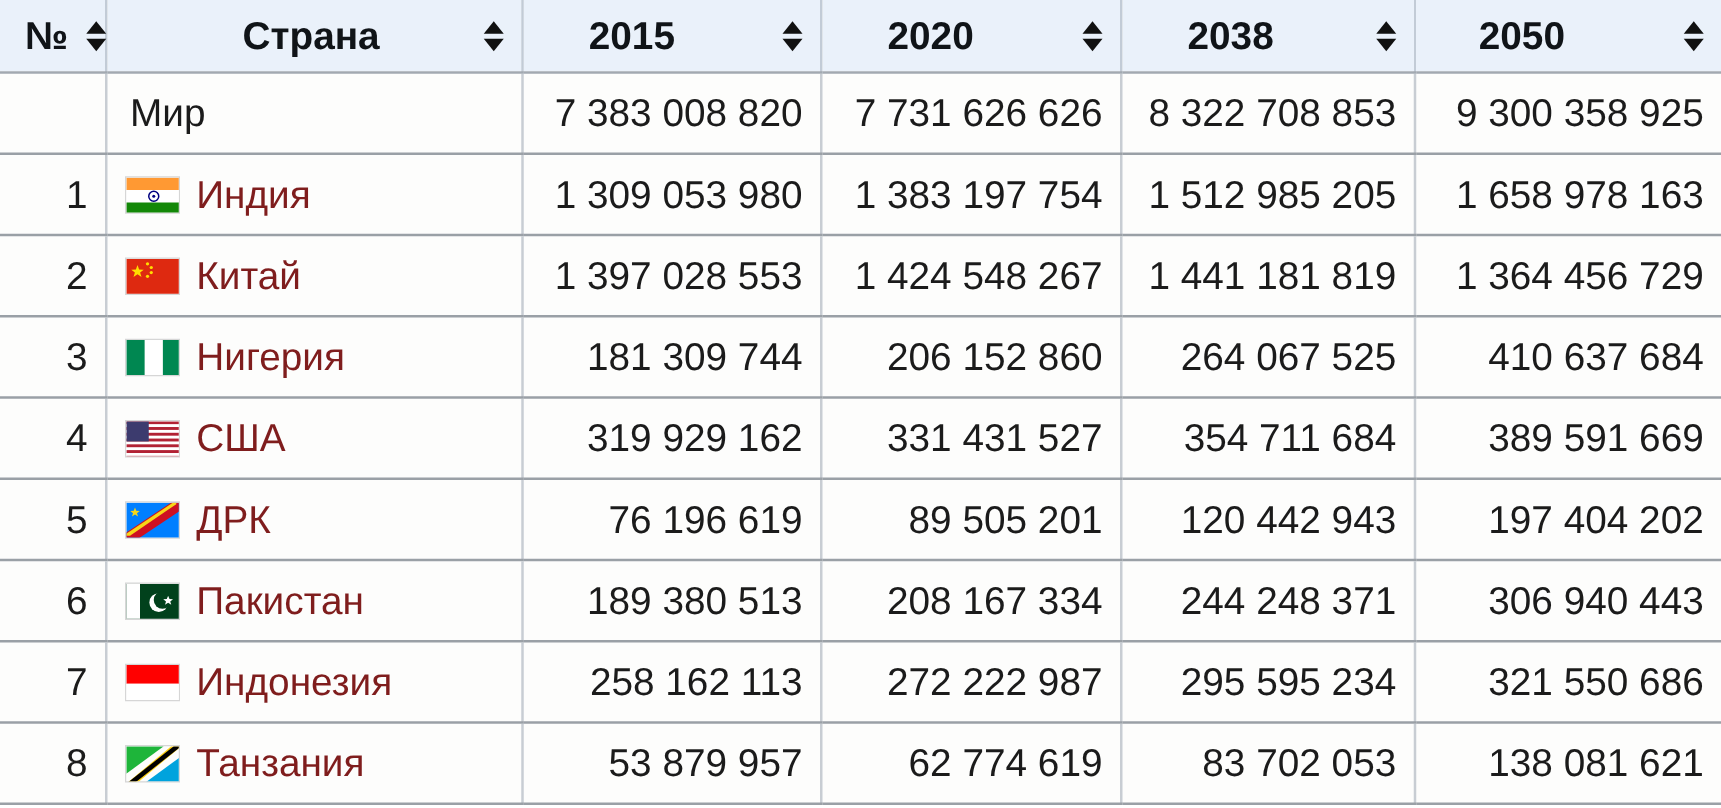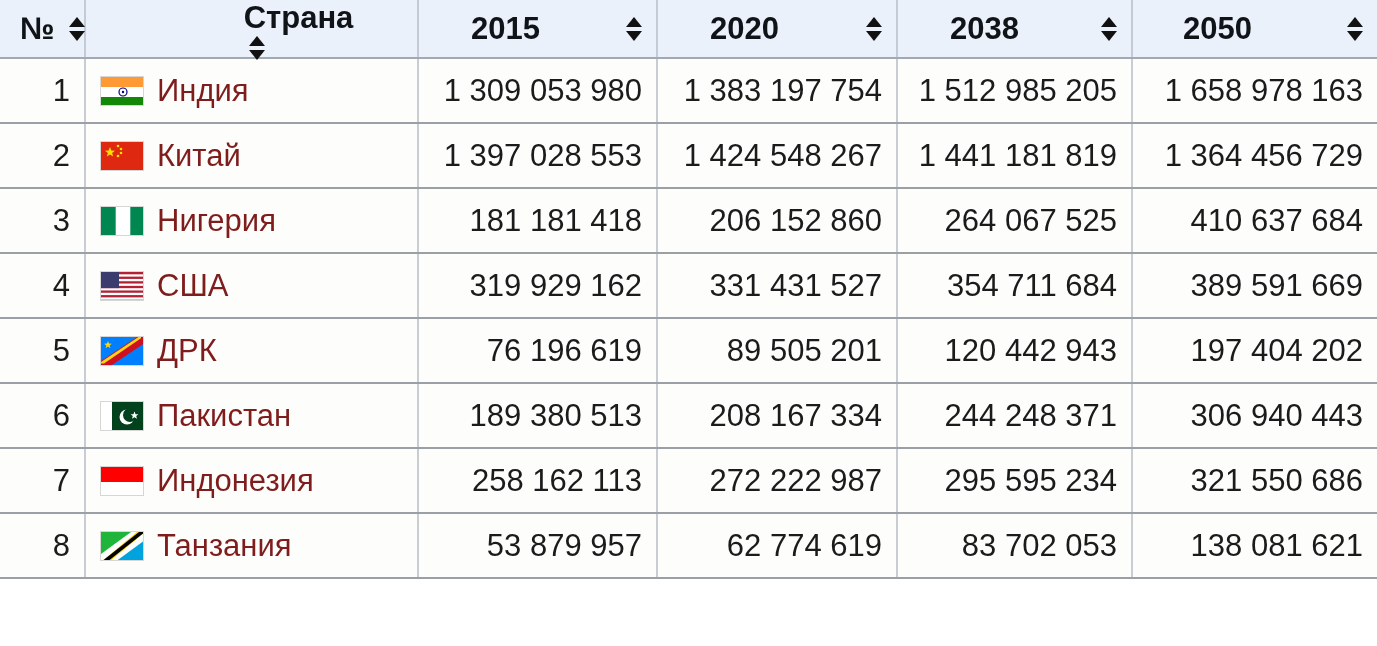--- a/index.html
+++ b/index.html
@@ -72,21 +72,21 @@
   }
   .sort-icon::after {
     bottom: 0;
     border-top: 10px solid #111111;
   }
 
   
   th.col-num .th-inner { justify-content: flex-start; padding-left: 6px; }
   th.col-num .sort-icon { margin-left: 14px; }
 
-  th.col-country .th-inner { justify-content: flex-start; flex-direction: column; }
+  th.col-country .th-inner { justify-content: flex-start; }
   th.col-country .th-label { margin-left: 94px; }
 
   th.col-year .th-inner { justify-content: flex-start; }
   th.col-year .th-label { margin-left: 38px; }
 
   
   .wikitable tbody td {
     border-right: 2px solid #c8cdd3;
     border-bottom: 2px solid #9aa0a6;
     height: 65px;
@@ -185,20 +185,32 @@
           <span class="th-label">2050</span>
           <span class="th-spacer"></span>
           <span class="sort-icon"></span>
         </div>
       </th>
     </tr>
   </thead>
 
   <tbody id="table-body">
       <tr>
+        <td class="cell-num"></td>
+        <td class="cell-country">
+          <span class="country-wrap">
+            <span class="country-plain">Мир</span>
+          </span>
+        </td>
+        <td class="cell-value">7 383 008 820</td>
+        <td class="cell-value">7 731 626 626</td>
+        <td class="cell-value">8 322 708 853</td>
+        <td class="cell-value">9 300 358 925</td>
+      </tr>
+      <tr>
         <td class="cell-num">1</td>
         <td class="cell-country">
           <span class="country-wrap">
             <span class="flag"><svg class="flag-svg" viewBox="0 0 44 30" width="44" height="30" preserveAspectRatio="none">
                 <rect width="44" height="10" fill="#ff9933"></rect>
               <rect y="10" width="44" height="10" fill="#ffffff"></rect>
               <rect y="20" width="44" height="10" fill="#138808"></rect>
               <circle cx="22" cy="15" r="4" fill="none" stroke="#000080" stroke-width="1.2"></circle>
               <circle cx="22" cy="15" r="1.2" fill="#000080"></circle>
               </svg></span>
@@ -235,21 +247,21 @@
         <td class="cell-country">
           <span class="country-wrap">
             <span class="flag"><svg class="flag-svg" viewBox="0 0 44 30" width="44" height="30" preserveAspectRatio="none">
                 <rect width="44" height="30" fill="#ffffff"></rect>
               <rect width="14.7" height="30" fill="#008751"></rect>
               <rect x="29.3" width="14.7" height="30" fill="#008751"></rect>
               </svg></span>
             <a class="country-link" href="#">Нигерия</a>
           </span>
         </td>
-        <td class="cell-value">181 181 418</td>
+        <td class="cell-value">181 309 744</td>
         <td class="cell-value">206 152 860</td>
         <td class="cell-value">264 067 525</td>
         <td class="cell-value">410 637 684</td>
       </tr>
       <tr>
         <td class="cell-num">4</td>
         <td class="cell-country">
           <span class="country-wrap">
             <span class="flag"><svg class="flag-svg" viewBox="0 0 44 30" width="44" height="30" preserveAspectRatio="none">
                 <rect width="44" height="30" fill="#ffffff"></rect>

